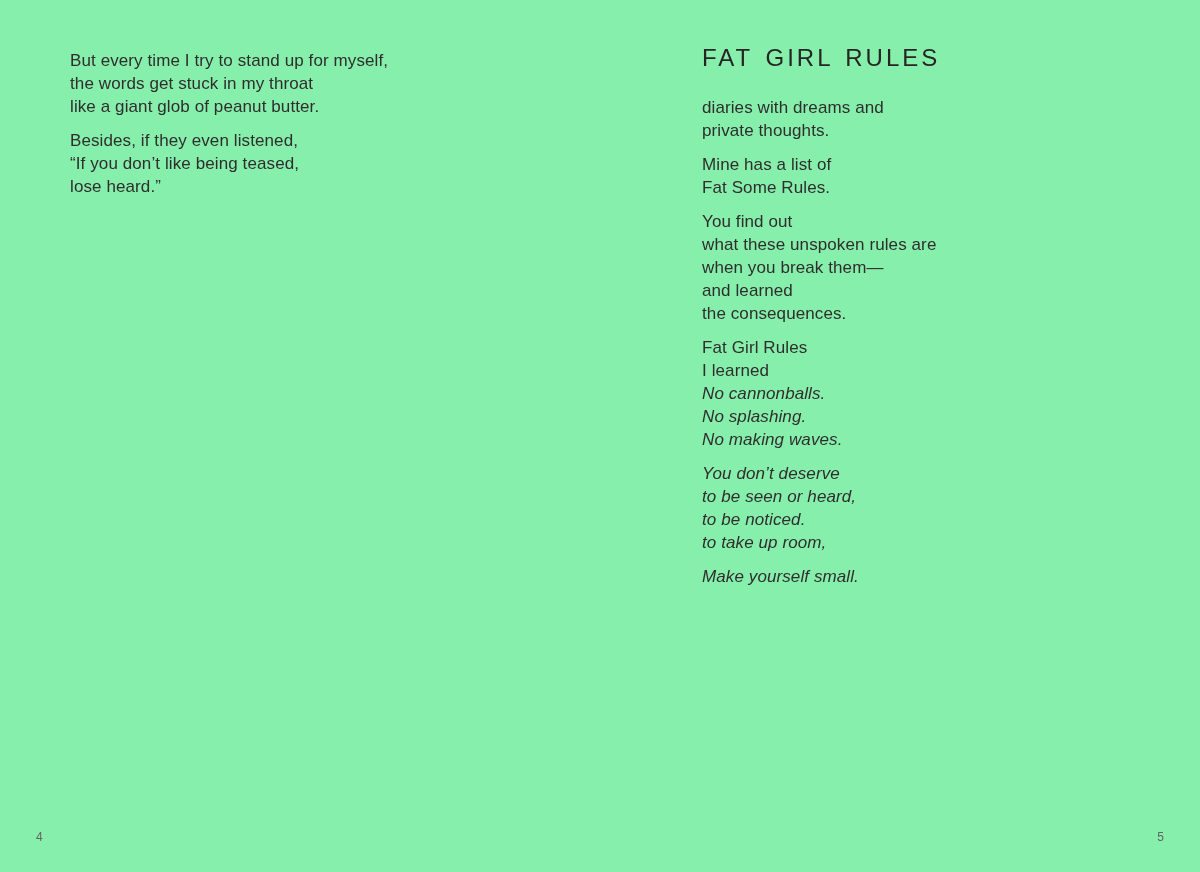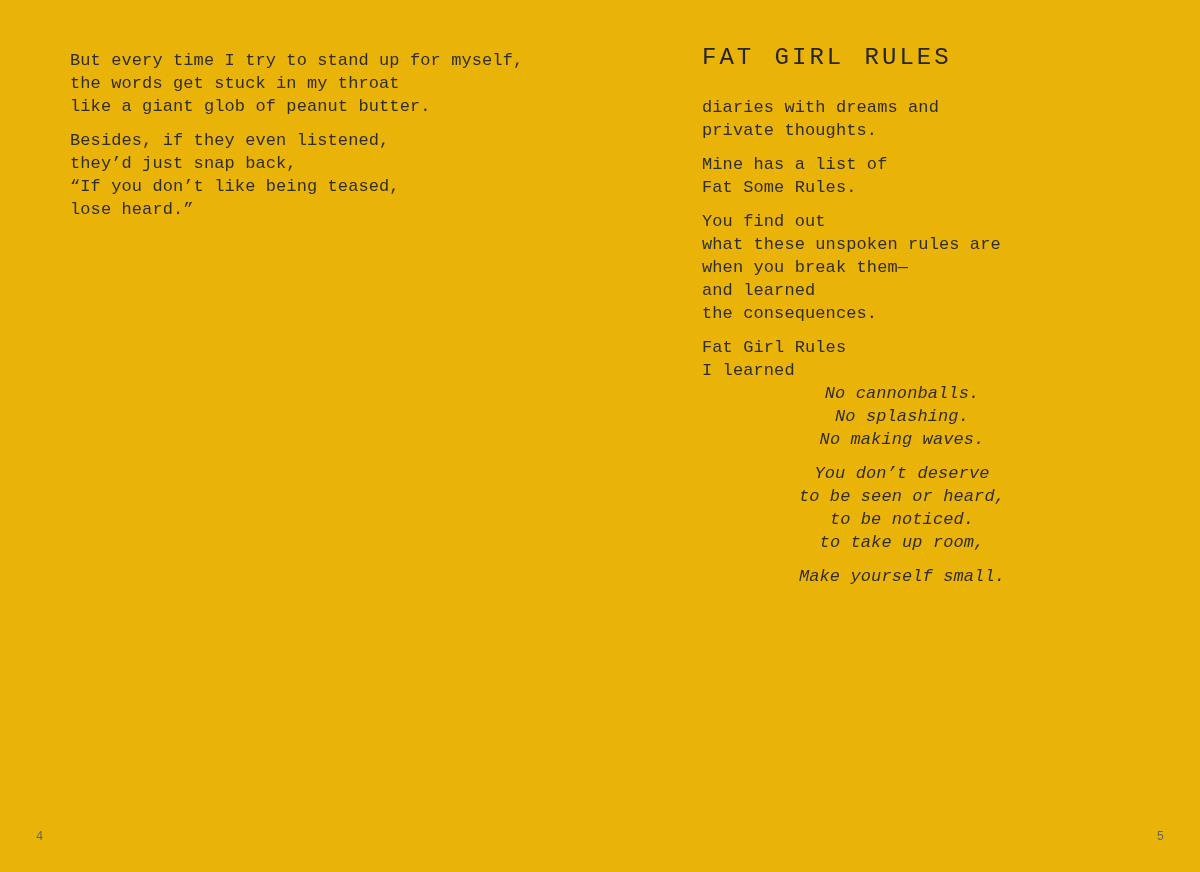--- a/index.html
+++ b/index.html
@@ -4,23 +4,23 @@
 <style>
   html, body {
     margin: 0;
     padding: 0;
     background: #ffffff;
   }
   .spread {
     position: relative;
     width: 1200px;
     height: 872px;
-    background: #eab308;
+    background: #86efac;
     overflow: hidden;
-    font-family: Liberation Mono, monospace;
+    font-family: Liberation Sans, sans-serif;
     color: #302e2d;
   }
   .poem {
     font-size: 17px;
     line-height: 23px;
     letter-spacing: 0.1px;
   }
   .left-content {
     position: absolute;
     left: 70px;
@@ -44,21 +44,20 @@
     text-transform: uppercase;
   }
   .stanza {
     margin: 0 0 11px 0;
   }
   .line {
     display: block;
   }
   .line.italic {
     font-style: italic;
-    text-align: center;
   }
   .page-number {
     position: absolute;
     font-size: 12px;
     line-height: 12px;
     color: #636363;
   }
   .page-number-left {
     left: 36px;
     top: 831px;
@@ -76,21 +75,20 @@
 
   <div class="page page-left">
     <div class="left-content poem">
         <p class="stanza">
           <span class="line">But every time I try to stand up for myself,</span>
           <span class="line">the words get stuck in my throat</span>
           <span class="line">like a giant glob of peanut butter.</span>
         </p>
         <p class="stanza">
           <span class="line">Besides, if they even listened,</span>
-          <span class="line">they’d just snap back,</span>
           <span class="line">“If you don’t like being teased,</span>
           <span class="line">lose heard.”</span>
         </p>
       </div>
     <div class="page-number page-number-left">4</div>
   </div>
 
   <div class="page page-right">
     <div class="right-content">
       <h1 class="poem-title">FAT GIRL RULES</h1>

